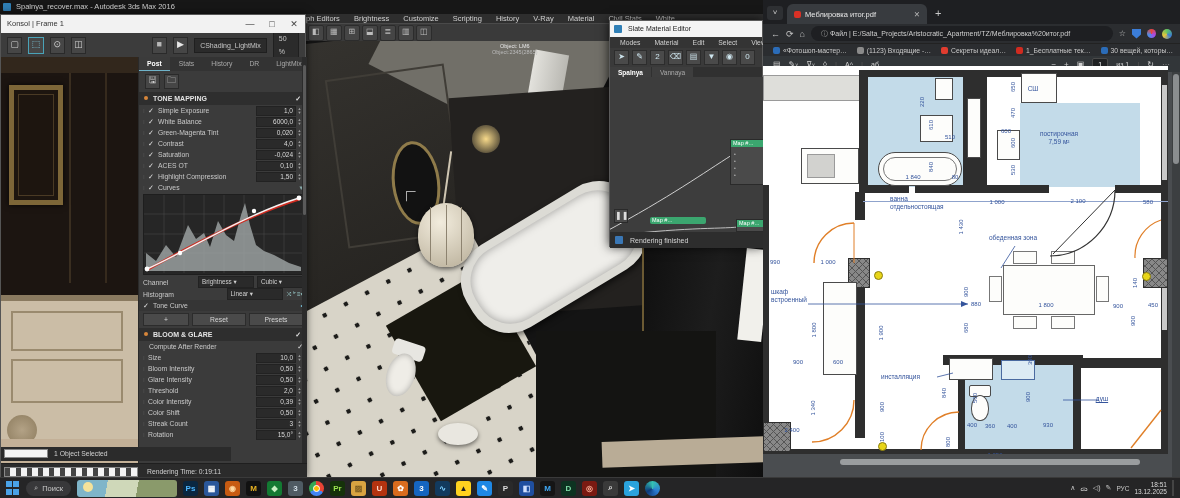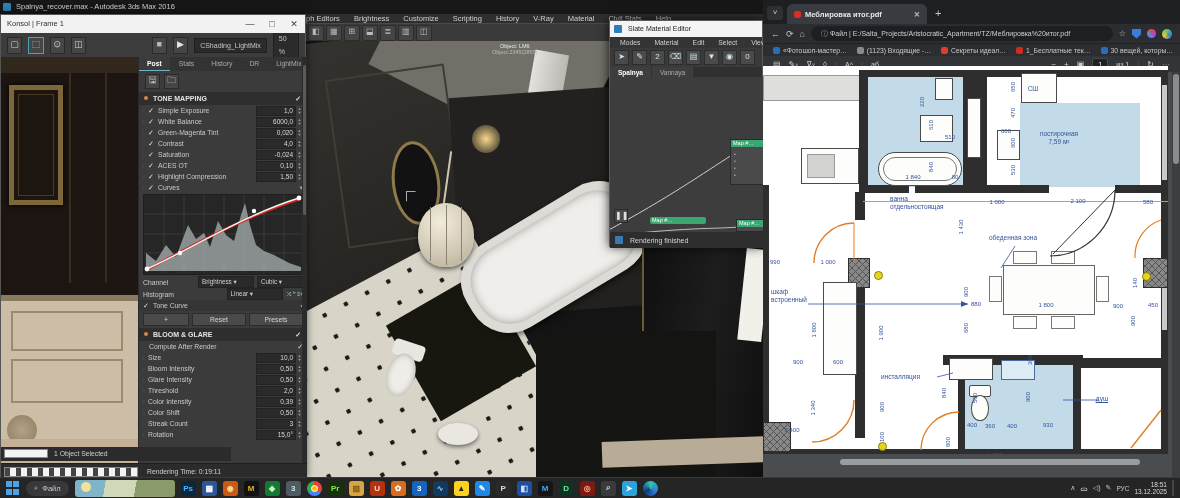--- a/index.html
+++ b/index.html
@@ -113,21 +113,21 @@
     <span class="mmenu">Modifiers</span>
     <span class="mmenu">Animation</span>
     <span class="mmenu">Graph Editors</span>
     <span class="mmenu">Brightness</span>
     <span class="mmenu">Customize</span>
     <span class="mmenu">Scripting</span>
     <span class="mmenu">History</span>
     <span class="mmenu">V-Ray</span>
     <span class="mmenu">Material</span>
     <span class="mmenu">Civil Stats</span>
-    <span class="mmenu">Help</span>
+    <span class="mmenu">White</span>
   </div>
 <div class="a max-toolbar" style="left:0;top:23px;width:763px;height:18px;">
   <span id="max-tb-a" style="display:flex;gap:2px;">
       <span class="tbico">↶</span>
       <span class="tbico">↷</span>
       <span class="tbico">⌖</span>
       <span class="tbico">▣</span>
       <span class="tbico">3</span>
       <span class="tbico">∠</span>
       <span class="tbico">%</span>
@@ -448,21 +448,21 @@
     <div class="a" style="left:4px;top:132px;width:14px;height:14px;background:#4a4a4a;border:1px solid #2a2a2a;color:#ddd;font-size:8px;text-align:center;line-height:12px;">❚❚</div>
   </div>
   <div class="a note" style="left:0;top:211px;width:154px;height:16px;">
     <span class="a" style="left:5px;top:4px;width:8px;height:8px;background:#3a77b5;border-radius:1px;"></span>
     <span style="margin-left:14px;">Rendering finished</span>
   </div>
 </div>
 
 <div class="a brw-tabs" style="left:763px;top:0;width:417px;height:24px;">
   <div class="a" style="left:4px;top:6px;width:16px;height:14px;background:#2e3033;border-radius:3px;color:#ccc;font-size:8px;text-align:center;line-height:14px;">˅</div>
-  <div class="a brw-tab" style="left:24px;top:4px;width:140px;height:20px;font-weight:bold;">
+  <div class="a brw-tab" style="left:24px;top:4px;width:140px;height:20px;">
     <span class="fav" style="background:#d93025;"></span>
     <span class="txt" style="flex:1;overflow:hidden;">Меблировка итог.pdf</span>
     <span style="color:#bbb;">✕</span>
   </div>
   <div class="a" style="left:172px;top:7px;color:#c9c9c9;font-size:11px;">+</div>
 </div>
 <div class="a addr" style="left:763px;top:24px;width:417px;height:19px;">
   <span class="nav">←</span>
   <span class="nav">⟳</span>
   <span class="nav">⌂</span>
@@ -657,21 +657,21 @@
 
 <div class="a tbar" style="left:0;top:477px;width:1180px;height:21px;">
   <div style="width:14px;height:14px;flex:none;display:grid;grid-template-columns:6px 6px;gap:1px;">
     <span style="background:#4aa3e8;width:6px;height:6px;"></span>
       <span style="background:#4aa3e8;width:6px;height:6px;"></span>
     <span style="background:#4aa3e8;width:6px;height:6px;"></span>
       <span style="background:#4aa3e8;width:6px;height:6px;"></span>
   </div>
   <div class="searchpill">
     <span>⌕</span>
-    <span>Файл</span>
+    <span>Поиск</span>
   </div>
   <div style="width:100px;height:17px;flex:none;border-radius:3px;overflow:hidden;background:linear-gradient(100deg,#7fb5c9 0 30%,#cfd8b9 30% 60%,#8a9a6b 60%);">
     <div style="width:10px;height:10px;border-radius:50%;background:#f5e29a;margin:2px 0 0 6px;"></div>
   </div>
   <div id="apps" style="display:flex;gap:6px;align-items:center;">
       <span class="app" style="background: rgb(10, 39, 64); color: rgb(77, 184, 255);">Ps</span>
       <span class="app" style="background: rgb(43, 87, 154); color: rgb(255, 255, 255);">▦</span>
       <span class="app" style="background: rgb(199, 91, 18); color: rgb(255, 217, 160);">◉</span>
       <span class="app" style="background: rgb(17, 17, 17); color: rgb(232, 179, 35);">M</span>
       <span class="app" style="background: rgb(19, 122, 50); color: rgb(198, 240, 194);">◆</span>

